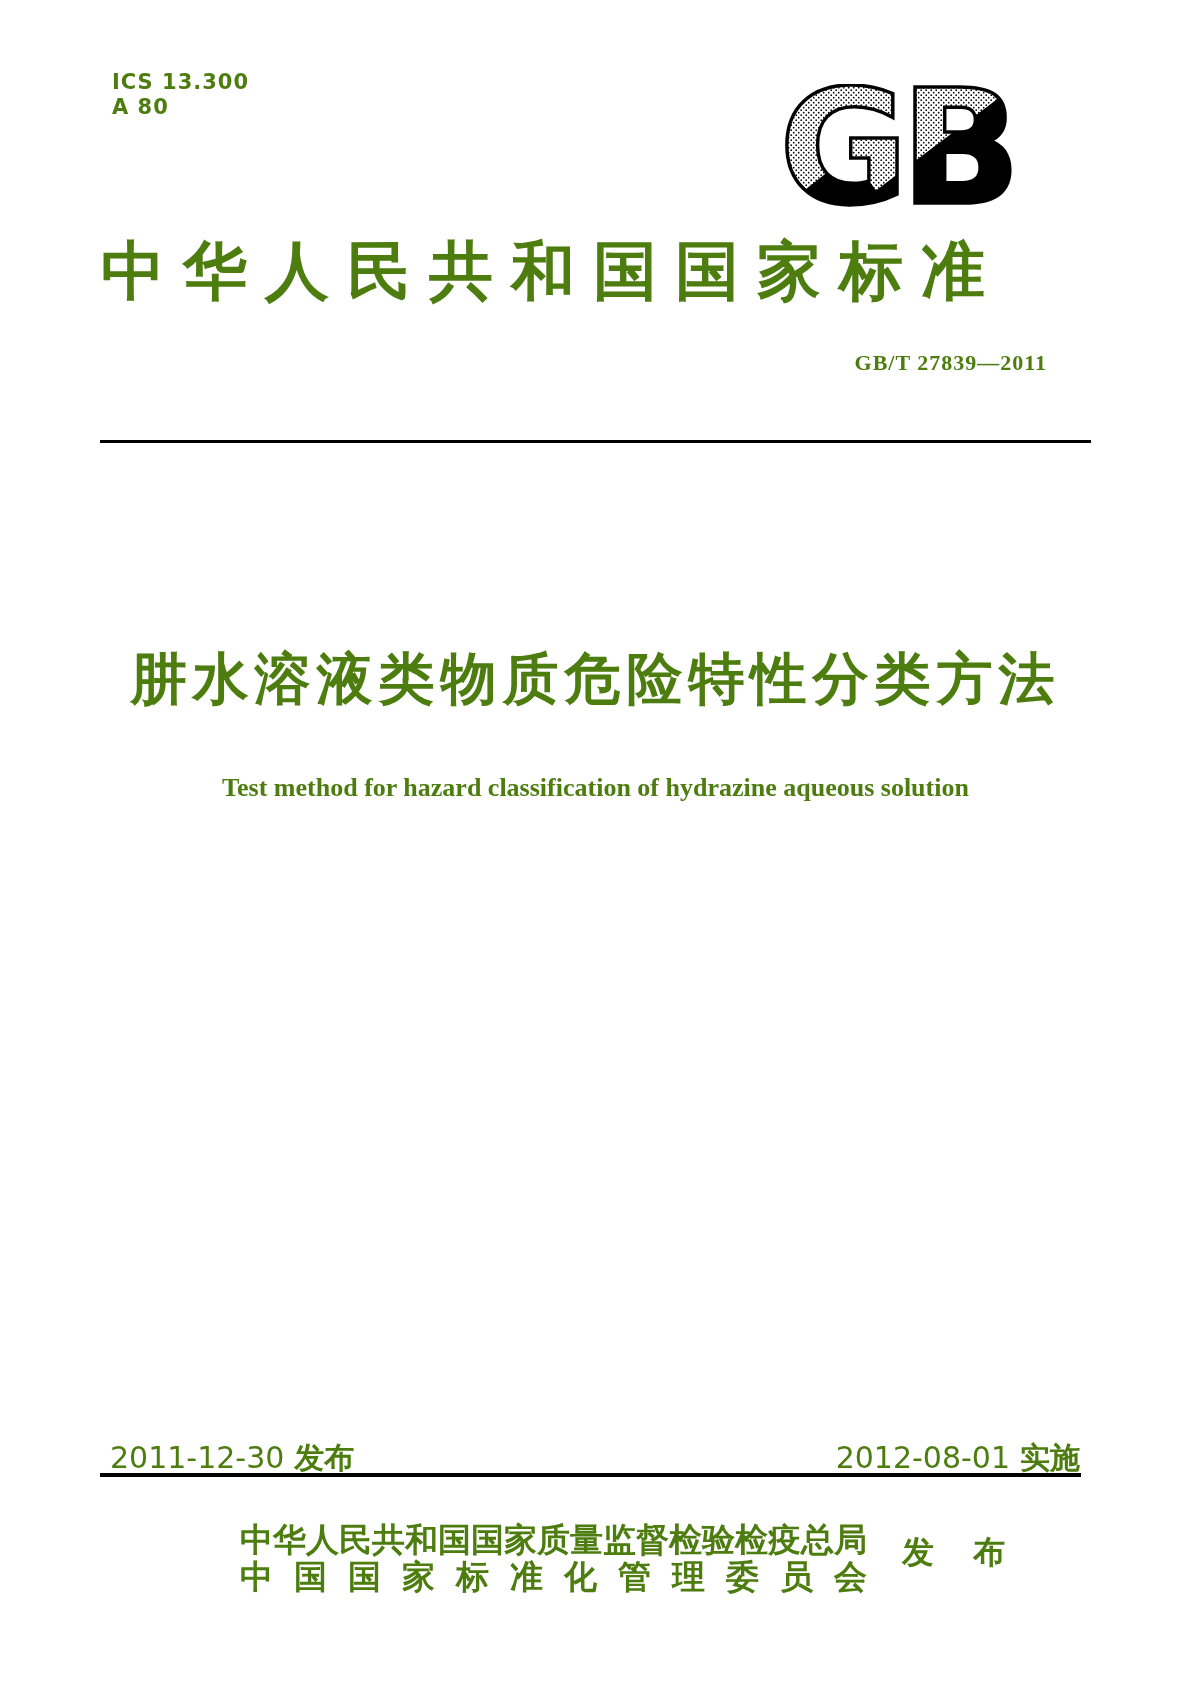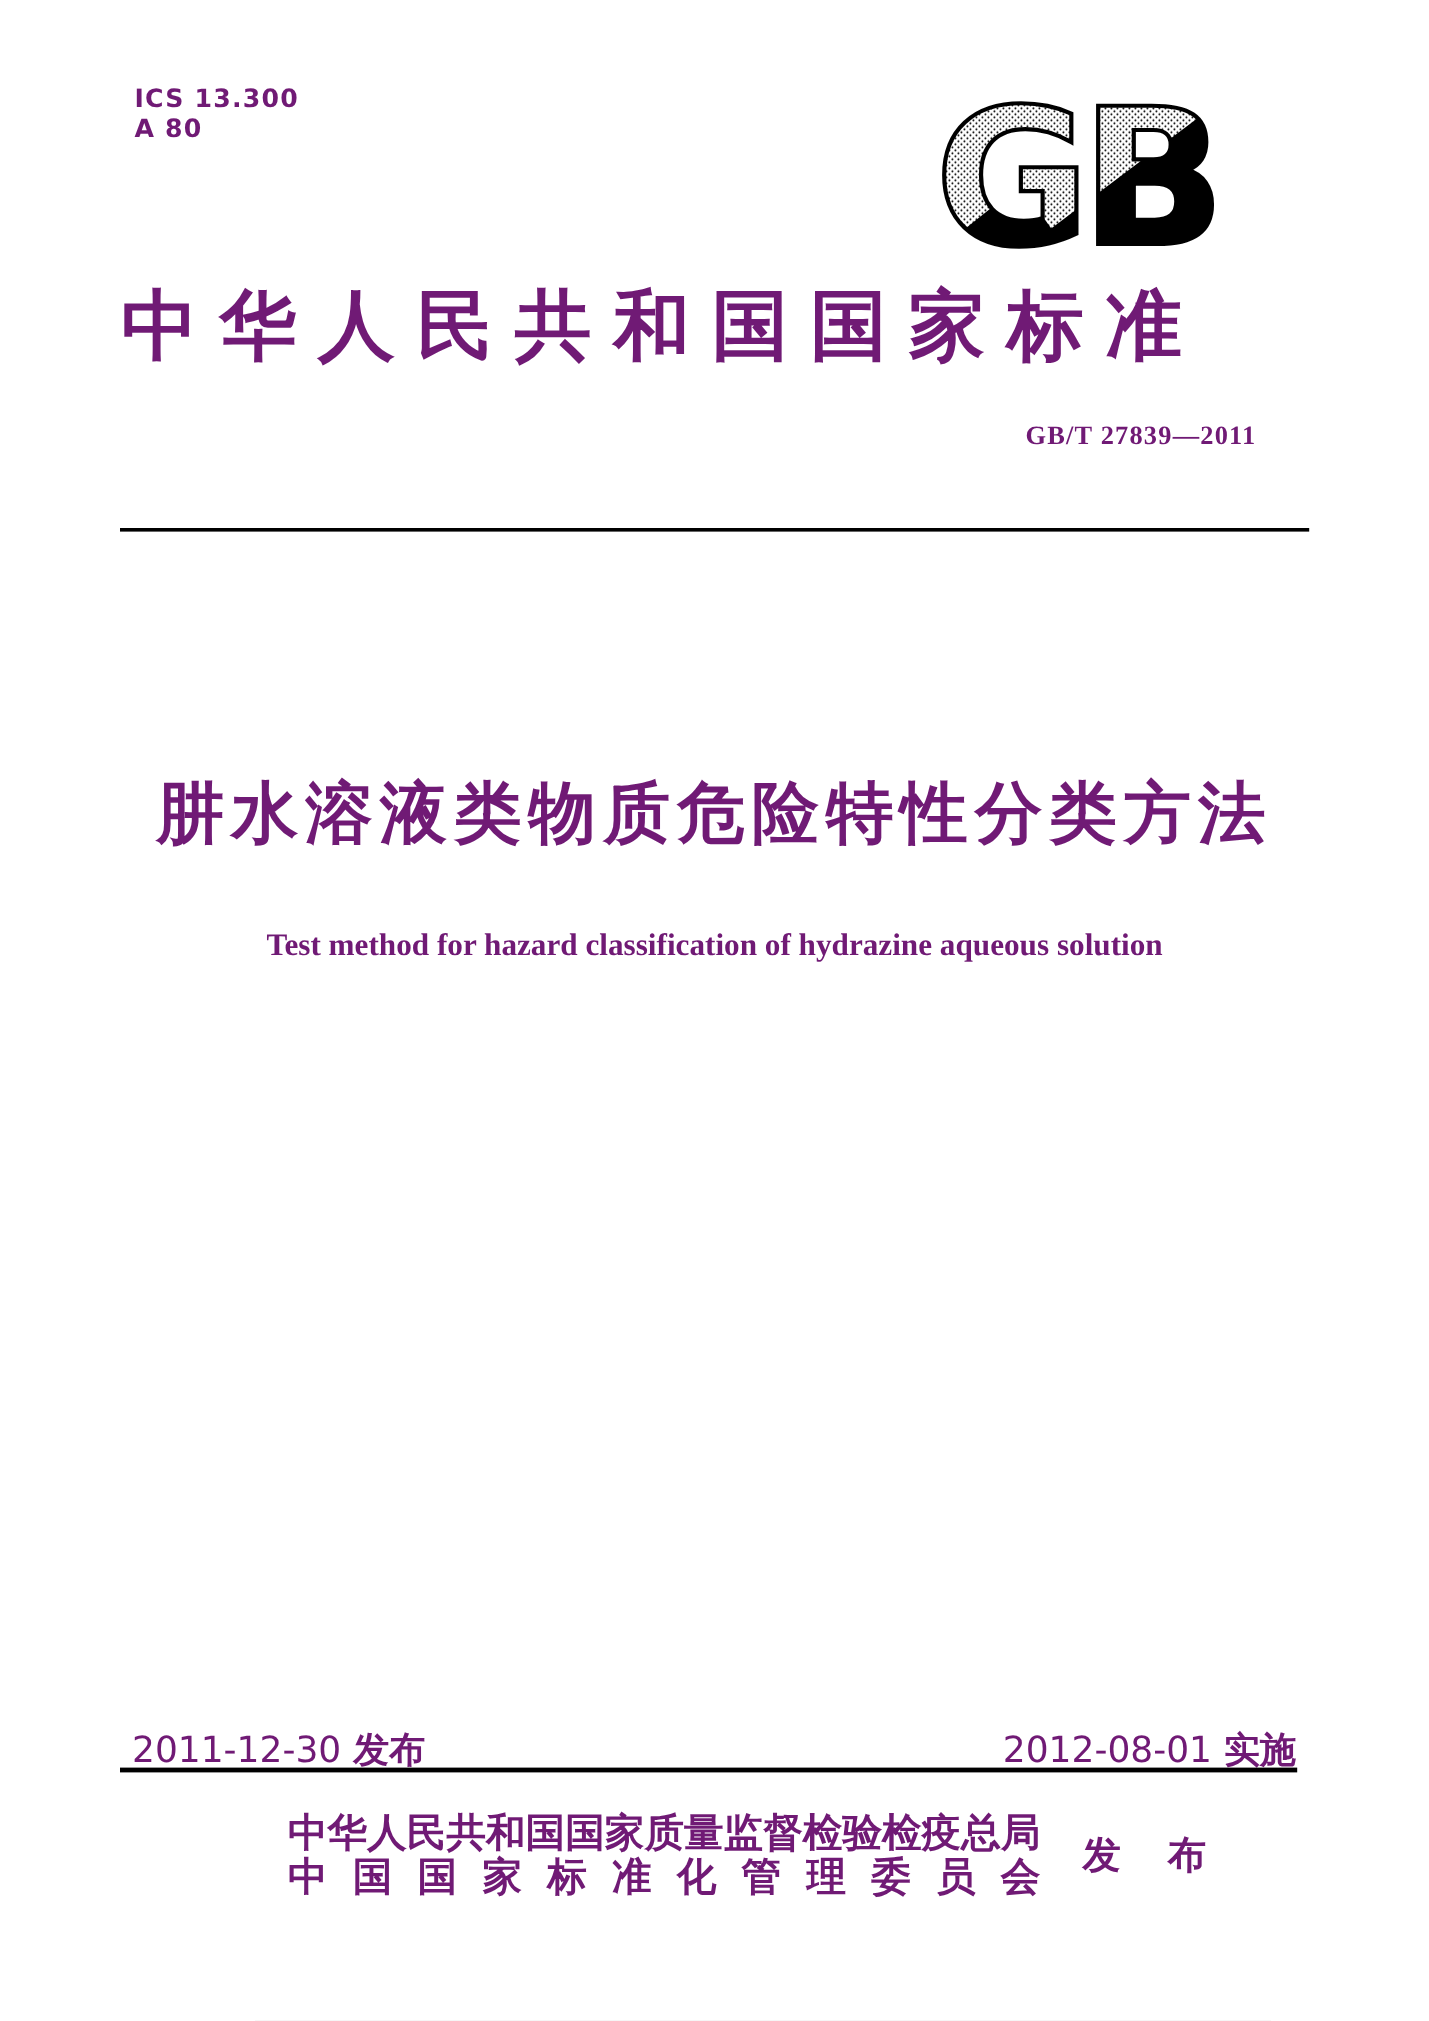--- a/index.html
+++ b/index.html
@@ -2,21 +2,21 @@
 <html><head>
 <meta charset="utf-8">
 <style>
   html,body{margin:0;padding:0;background:#e8e8e8;}
   .page{
     position:relative;
     width:1191px;height:1684px;
     margin:0 auto;
     background:#ffffff;
     font-family:"Liberation Serif", serif;
-    color:#701a75;
+    color:#4d7c0f;
     overflow:hidden;
   }
   
   .ics-block{
     position:absolute;left:112px;top:70px;
     font-family:"DejaVu Sans", sans-serif;
     font-weight:bold;font-size:21px;line-height:25px;
     letter-spacing:1px;
   }
   
@@ -62,20 +62,21 @@
   .date-row .date-label{font-weight:bold;margin-left:10px;}
   
   .issuer-row{
     position:absolute;left:240px;top:1510px;
     display:flex;align-items:center;
   }
   .issuer-lines{
     font-family:"Liberation Serif","DejaVu Serif",serif;
     font-weight:bold;font-size:33px;line-height:37px;
     white-space:nowrap;
+    margin-top:12px;
   }
   .issuer-line2{letter-spacing:21px;}
   .publish-label{
     font-family:"DejaVu Sans","Liberation Sans",sans-serif;
     font-weight:bold;font-size:32px;letter-spacing:14px;
     margin-left:14px;white-space:nowrap;
   }
 </style>
 </head>
 <body>

